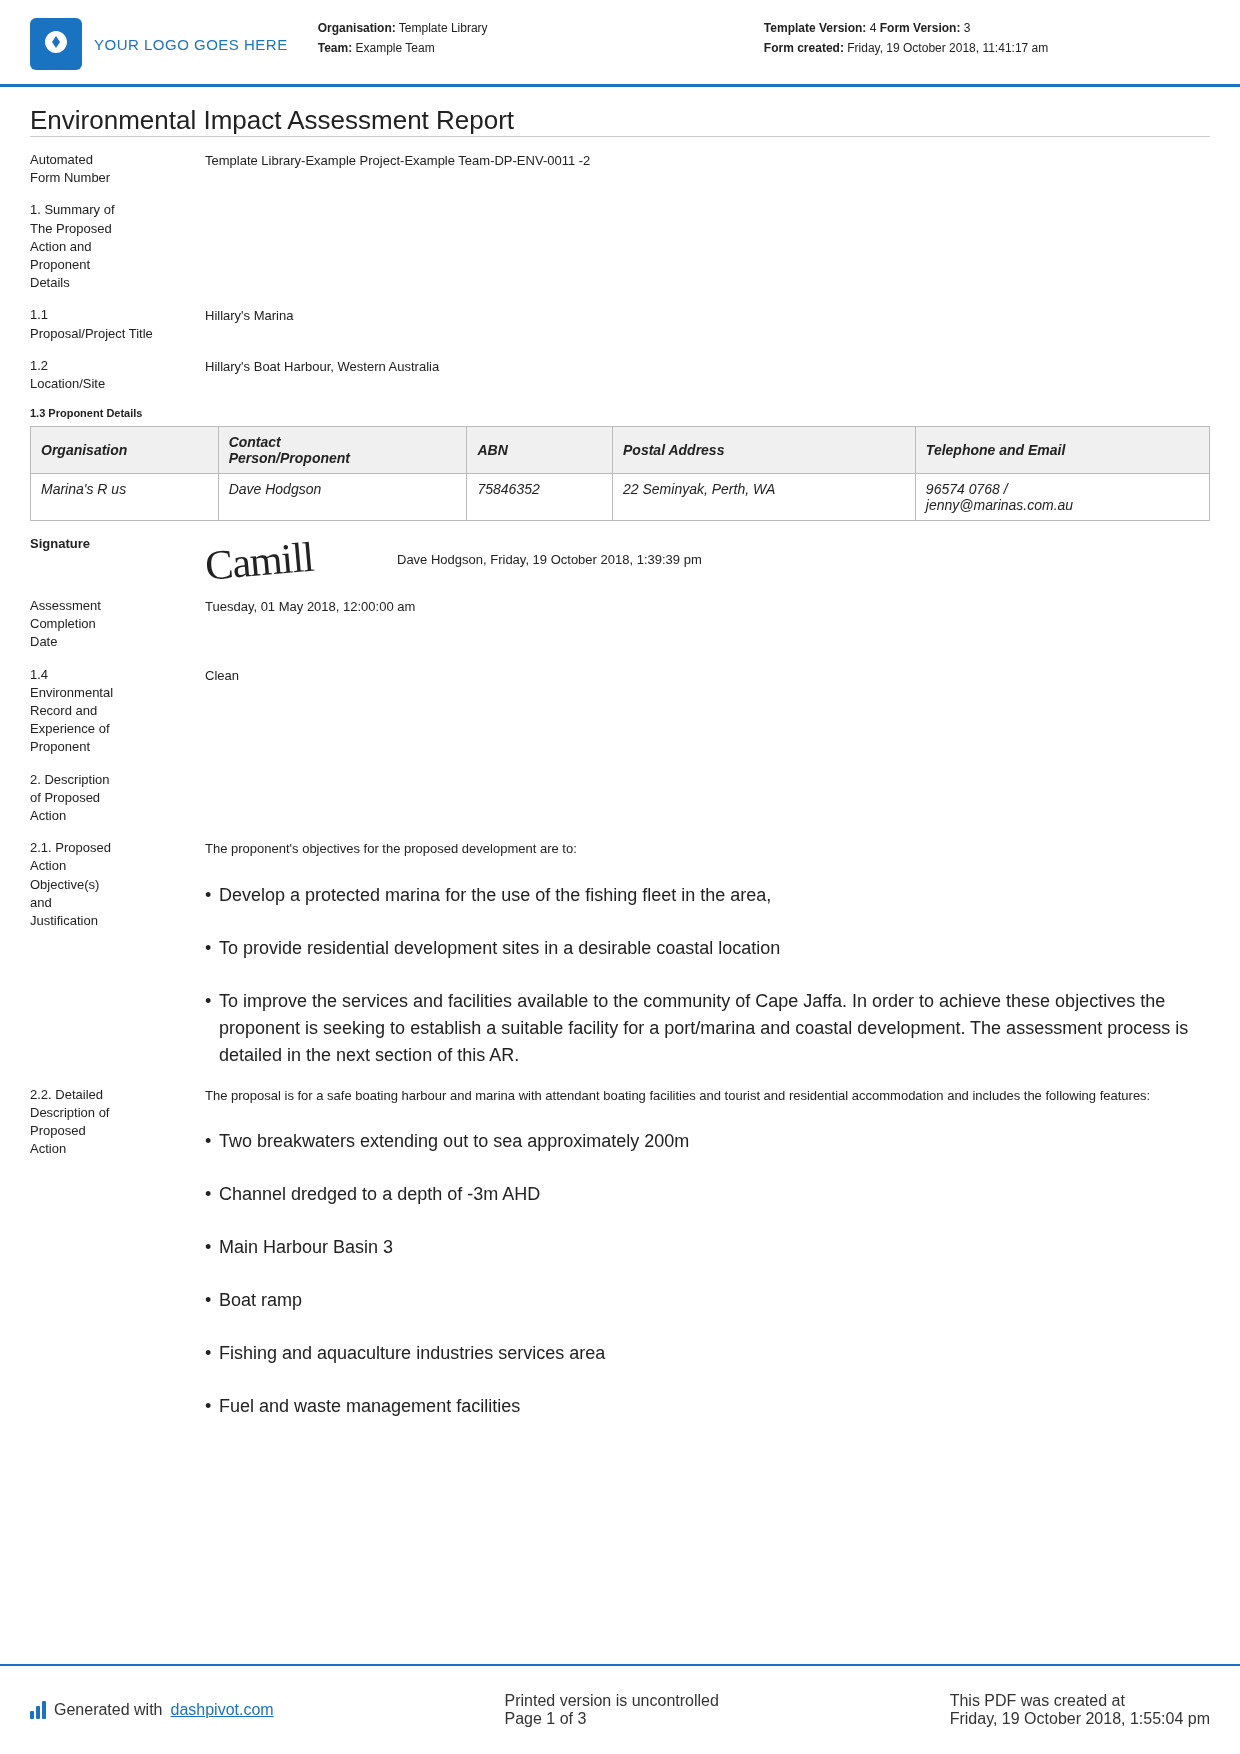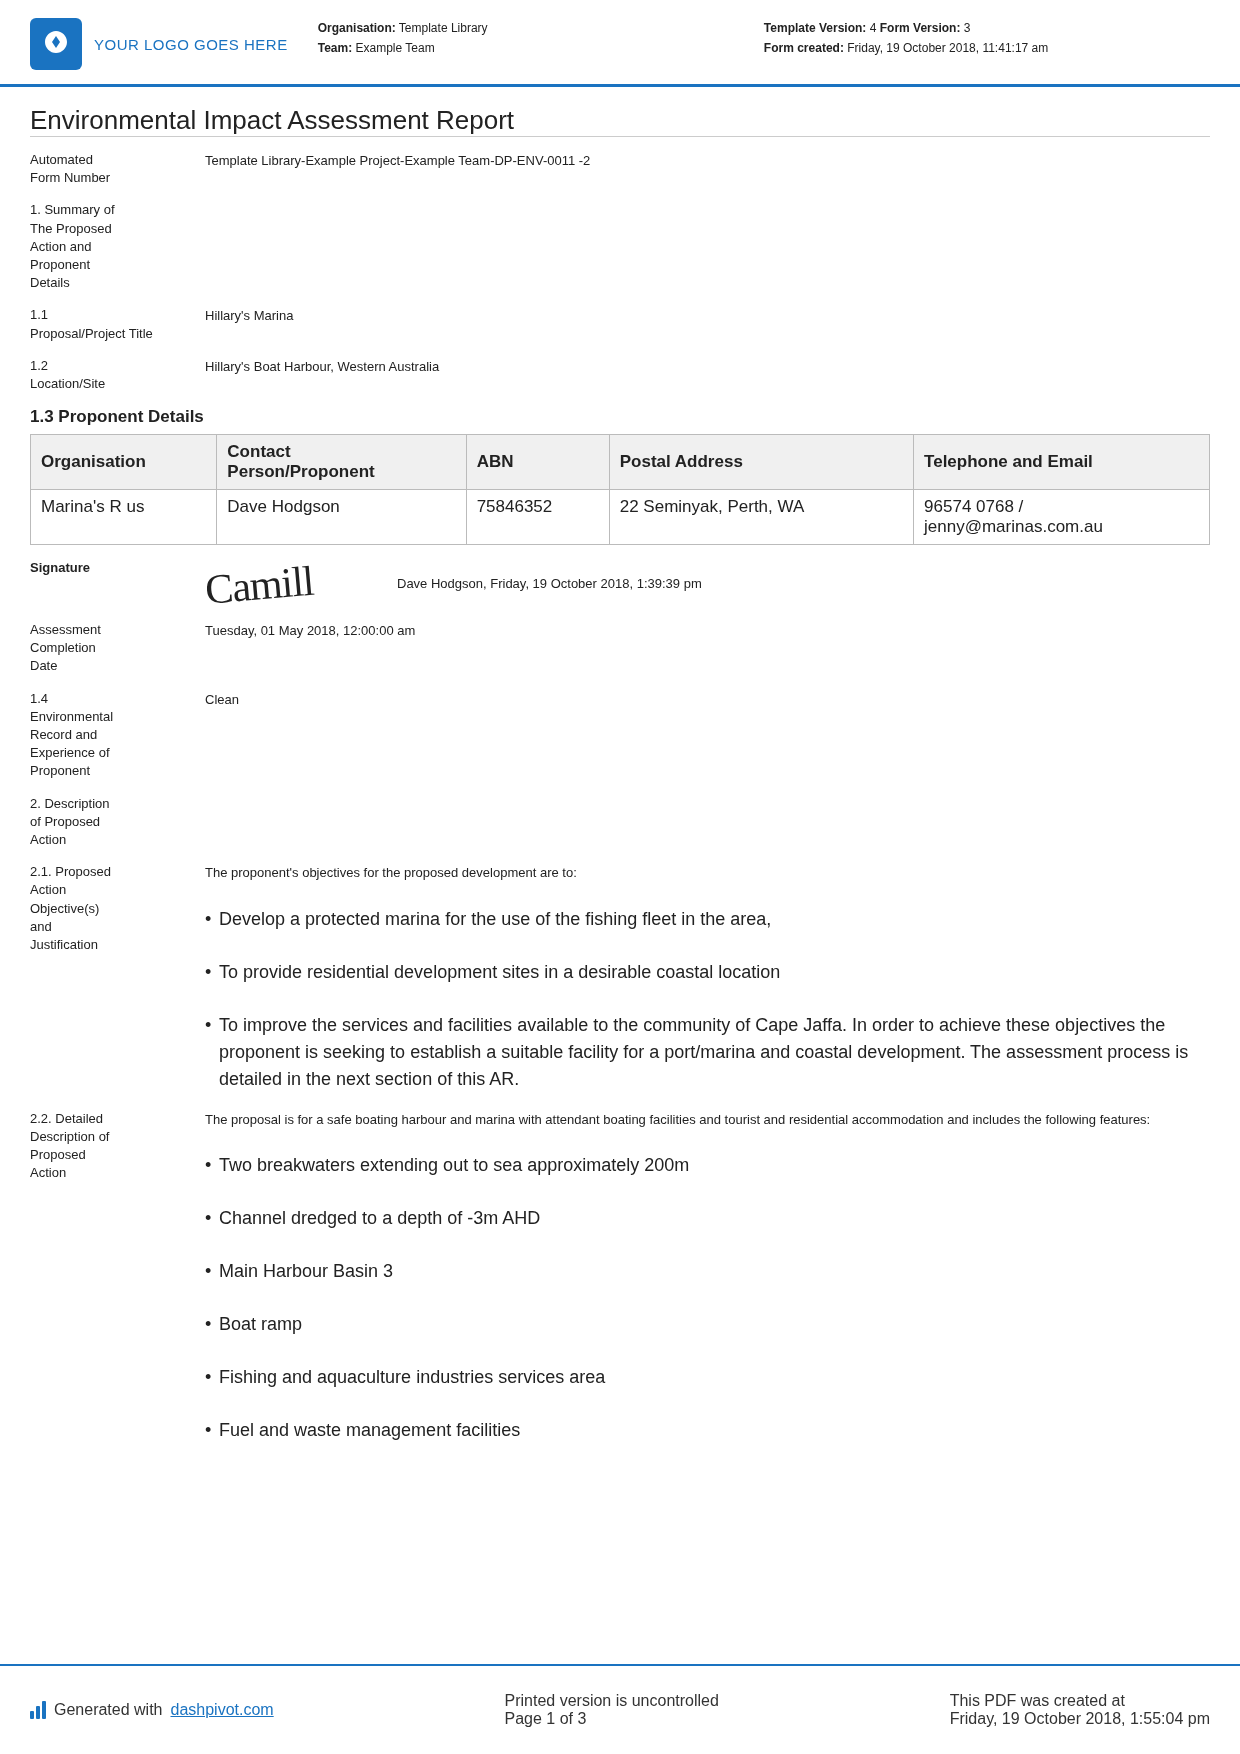--- a/index.html
+++ b/index.html
@@ -99,29 +99,30 @@
       line-height: 1.4;
     }
     .field-value {
       flex: 1;
       font-size: 13px;
       line-height: 1.5;
     }
     
     .section-label {
       font-weight: bold;
-      font-size: 17px;
+      font-size: 11px;
       margin-bottom: 7px;
       margin-top: 2px;
     }
     table.proponent-table {
       width: 100%;
       border-collapse: collapse;
       margin-bottom: 14px;
-      font-size: 17px;
+      font-size: 14px;
+      font-style: italic;
     }
     table.proponent-table th {
       background: #f0f0f0;
       border: 1px solid #bbb;
       padding: 7px 10px;
       font-weight: bold;
       text-align: left;
     }
     table.proponent-table td {
       border: 1px solid #bbb;

